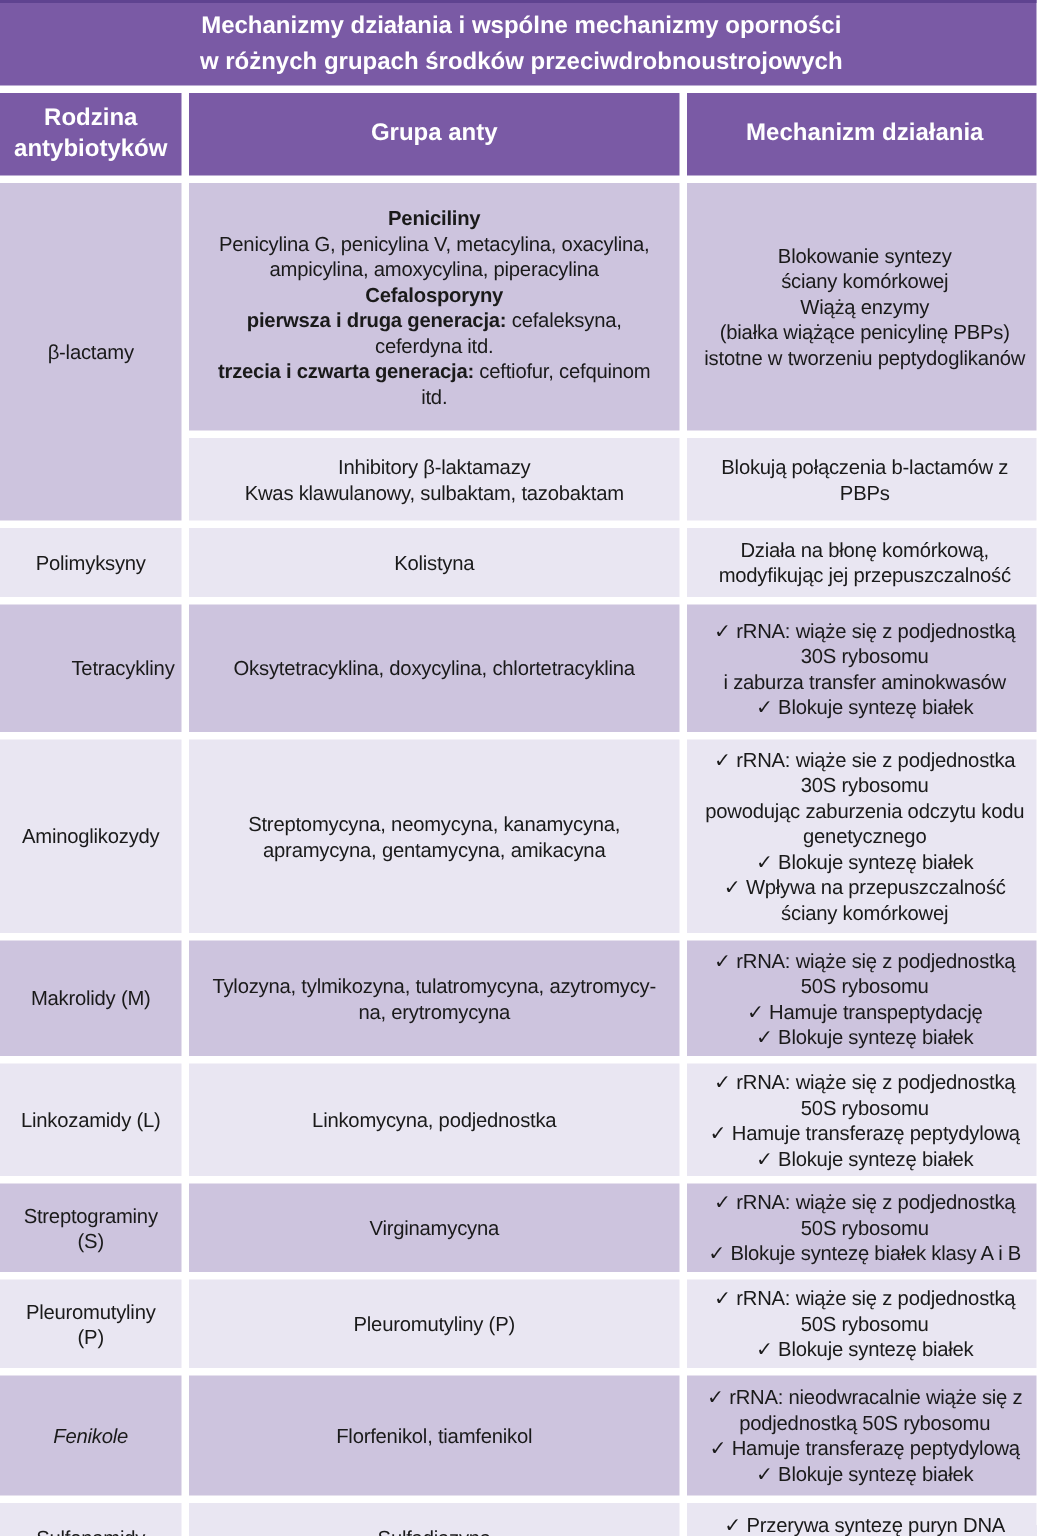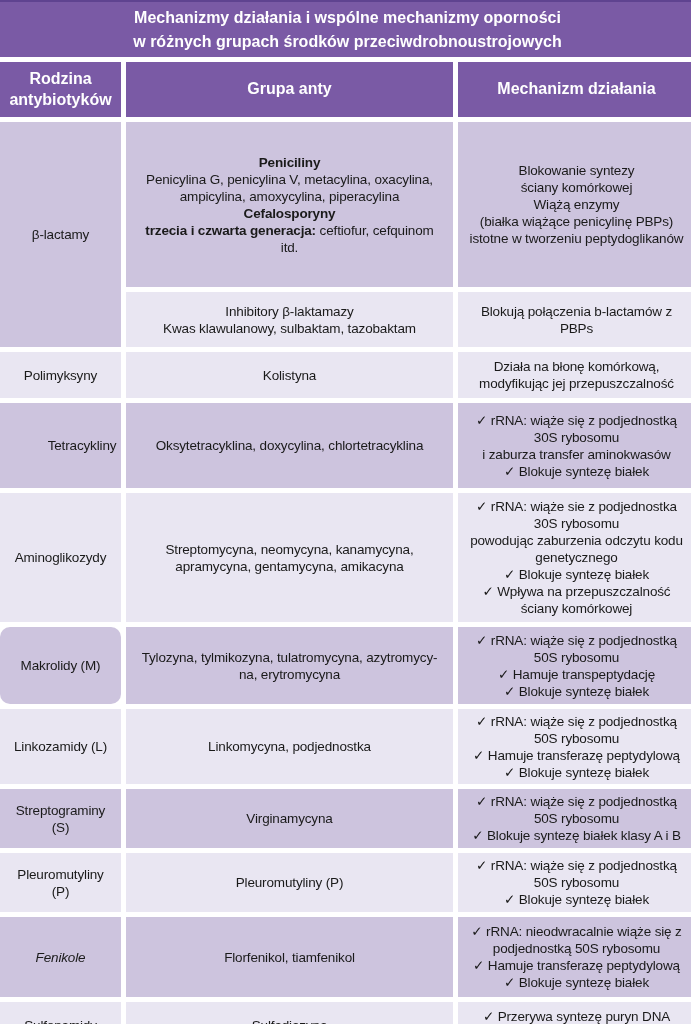--- a/index.html
+++ b/index.html
@@ -77,20 +77,22 @@
 
     <div class="cell mid" style="grid-row:3 / 5; grid-column:1;">
       <span data-bind="rows.0.family">β-lactamy</span>
     </div>
     <div class="cell mid" style="grid-row:3; grid-column:2;">
       <div>
         <span class="bt" data-bind="rows.0.group.penicillins_title">Peniciliny</span>
         <span data-bind="rows.0.group.penicillins_list">Penicylina G, penicylina V, metacylina, oxacylina,
 ampicylina, amoxycylina, piperacylina</span>
         <span class="bt" data-bind="rows.0.group.cephalosporins_title">Cefalosporyny</span>
+        <div class="genline"><b data-bind="rows.0.group.gen12_label">pierwsza i druga generacja:</b> <span data-bind="rows.0.group.gen12_text">cefaleksyna,
+ceferdyna itd.</span></div>
         <div class="genline"><b data-bind="rows.0.group.gen34_label">trzecia i czwarta generacja:</b> <span data-bind="rows.0.group.gen34_text">ceftiofur, cefquinom
 itd.</span></div>
       </div>
     </div>
     <div class="cell mid" style="grid-row:3; grid-column:3;">
       <span data-bind="rows.0.mechanism">Blokowanie syntezy
 ściany komórkowej
 Wiążą enzymy
 (białka wiążące penicylinę PBPs)
 istotne w tworzeniu peptydoglikanów</span>
@@ -139,21 +141,21 @@
     <div class="cell light" style="grid-row:7; grid-column:3;">
       <span data-bind="rows.4.mechanism">✓ rRNA: wiąże sie z podjednostka
 30S rybosomu
 powodując zaburzenia odczytu kodu
 genetycznego
 ✓ Blokuje syntezę białek
 ✓ Wpływa na przepuszczalność
 ściany komórkowej</span>
     </div>
 
-    <div class="cell mid" style="grid-row:8; grid-column:1;border-radius:10px;">
+    <div class="cell mid" style="grid-row:8; grid-column:1;">
       <span data-bind="rows.5.family">Makrolidy (M)</span>
     </div>
     <div class="cell mid" style="grid-row:8; grid-column:2;">
       <span data-bind="rows.5.group">Tylozyna, tylmikozyna, tulatromycyna, azytromycy-
 na, erytromycyna</span>
     </div>
     <div class="cell mid" style="grid-row:8; grid-column:3;">
       <span data-bind="rows.5.mechanism">✓ rRNA: wiąże się z podjednostką
 50S rybosomu
 ✓ Hamuje transpeptydację

